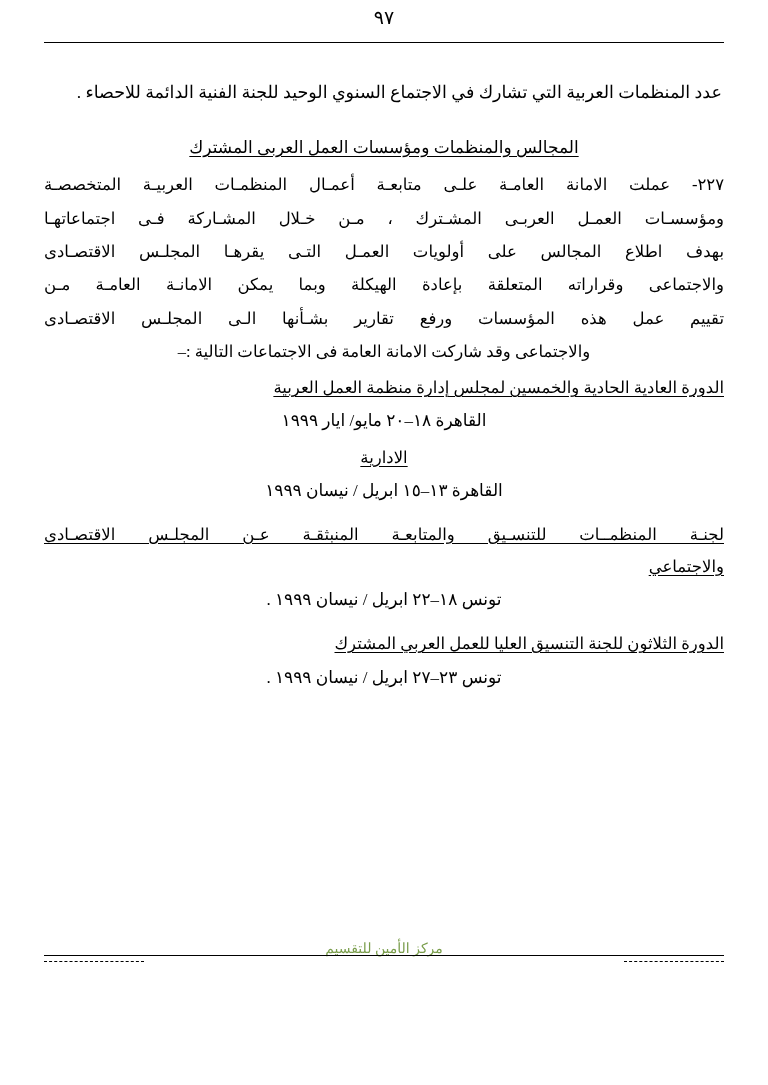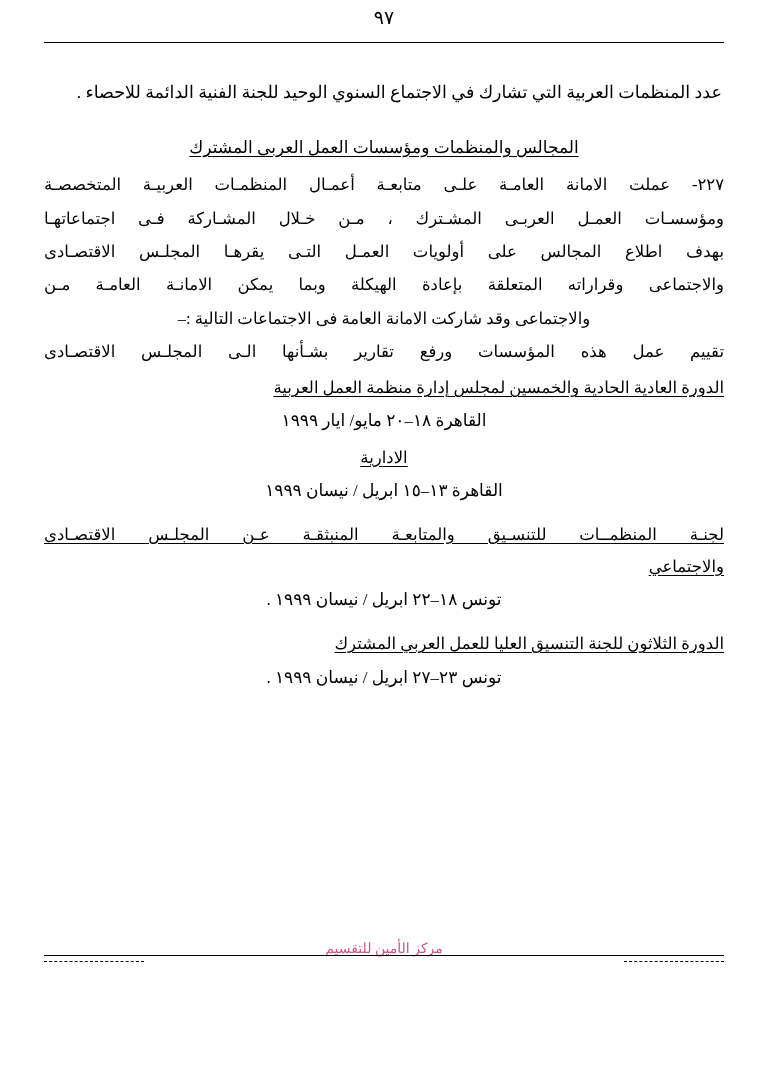--- a/index.html
+++ b/index.html
@@ -114,21 +114,21 @@
     text-align: center;
   }
   .spacer-sm { height: 8px; }
   .footer-mark {
     position: absolute;
     top: 940px;
     left: 0;
     right: 0;
     text-align: center;
     font-size: 14px;
-    color: #be185d;
+    color: #4d7c0f;
     font-family: "Liberation Serif", "DejaVu Serif", serif;
     opacity: 0.75;
     letter-spacing: 2px;
   }
   .dash-left, .dash-right {
     position: absolute;
     top: 961px;
     height: 0;
     border-top: 1.3px dashed #000;
   }
@@ -148,22 +148,22 @@
 
     <p class="para-intro">عدد المنظمات العربية التي تشارك في الاجتماع السنوي الوحيد  للجنة الفنية الدائمة للاحصاء .</p>
 
     <div class="heading">المجالس والمنظمات ومؤسسات العمل العربى المشترك</div>
 
     <div class="para-body">
       <div class="line">٢٢٧- عملت الامانة العامـة علـى متابعـة أعمـال المنظمـات العربيـة المتخصصـة</div>
       <div class="line">ومؤسسـات العمـل العربـى المشـترك ، مـن خـلال المشـاركة فـى اجتماعاتهـا</div>
       <div class="line">بهدف اطلاع المجالس على أولويات العمـل التـى يقرهـا المجلـس الاقتصـادى</div>
       <div class="line">والاجتماعى وقراراته المتعلقة بإعادة الهيكلة  وبما يمكن الامانـة العامـة مـن</div>
+      <div class="line">تقييم عمل هذه المؤسسات ورفع تقارير بشـأنها الـى المجلـس الاقتصـادى</div>
       <div class="line last-line">والاجتماعى وقد شاركت الامانة العامة فى الاجتماعات التالية :–</div>
-      <div class="line">تقييم عمل هذه المؤسسات ورفع تقارير بشـأنها الـى المجلـس الاقتصـادى</div>
     </div>
 
     <div class="meeting-block">
       <div class="meeting-title">الدورة العادية الحادية والخمسين لمجلس إدارة  منظمة العمل العربية</div>
       <div class="meeting-place">القاهرة ١٨–٢٠ مايو/ ايار  ١٩٩٩</div>
     </div>
 
     <div class="meeting-block">
       <div class="meeting-title-cont">الادارية</div>
       <div class="meeting-place">القاهرة ١٣–١٥ ابريل / نيسان ١٩٩٩</div>

